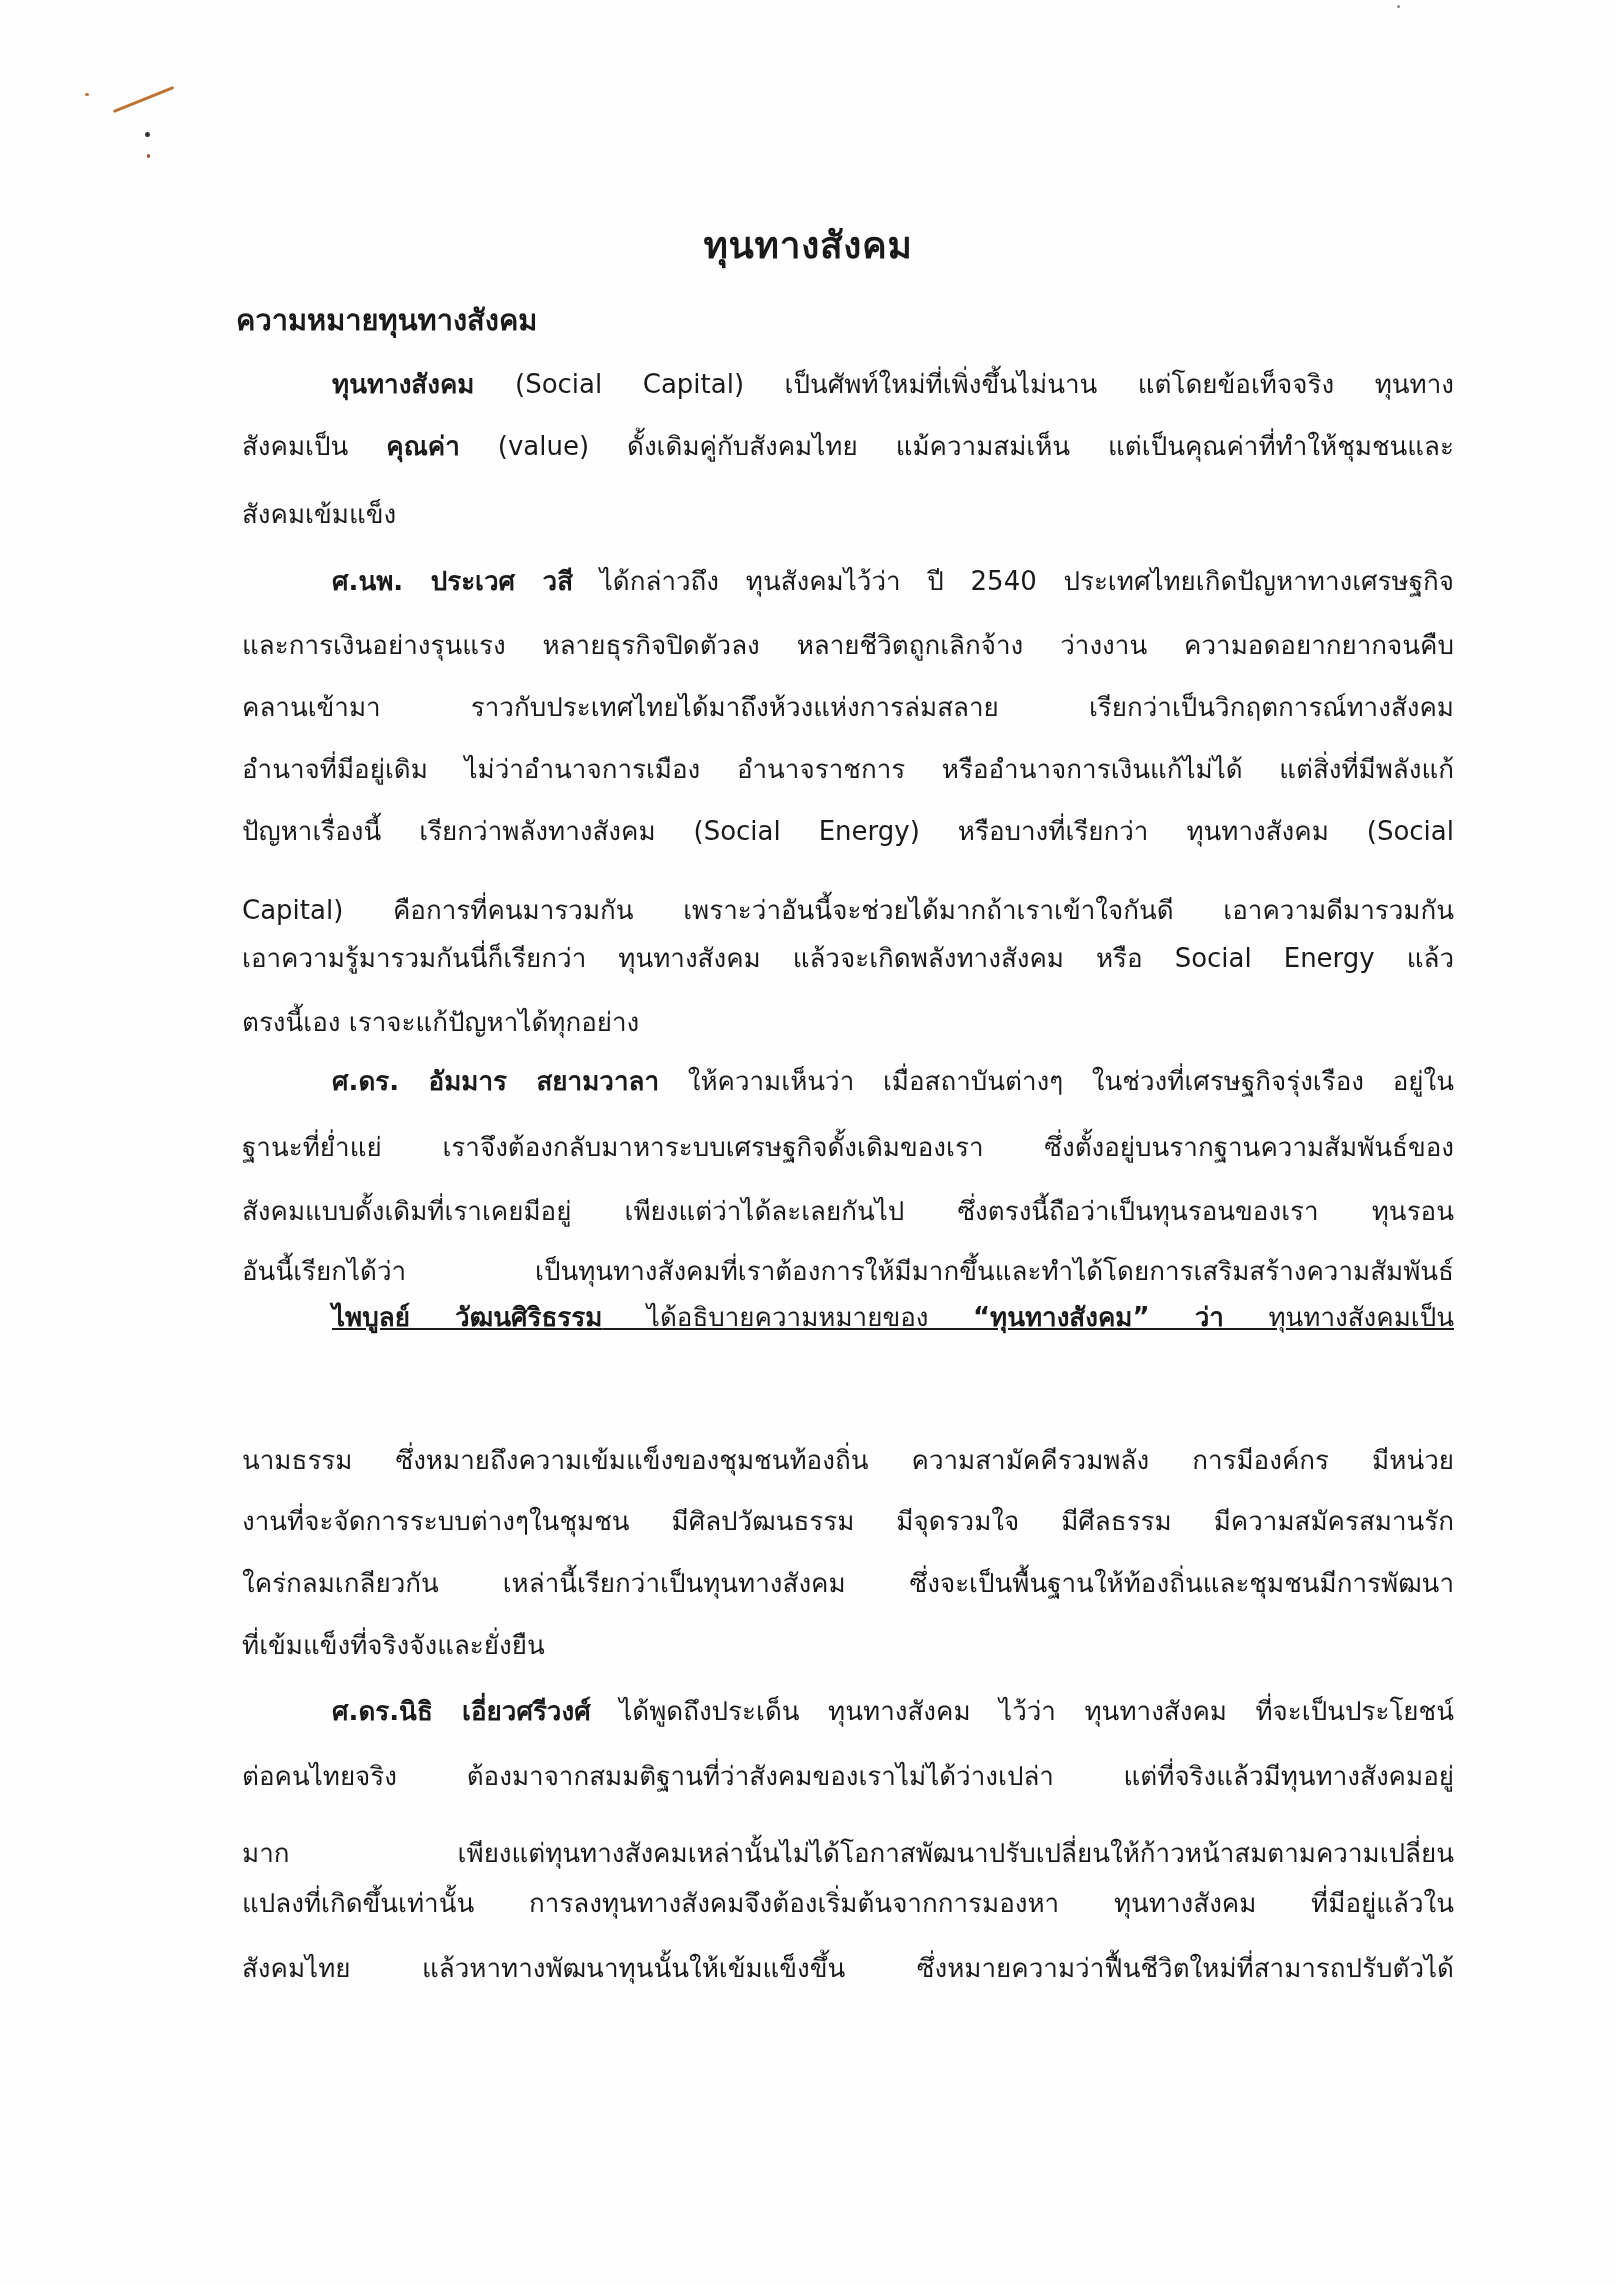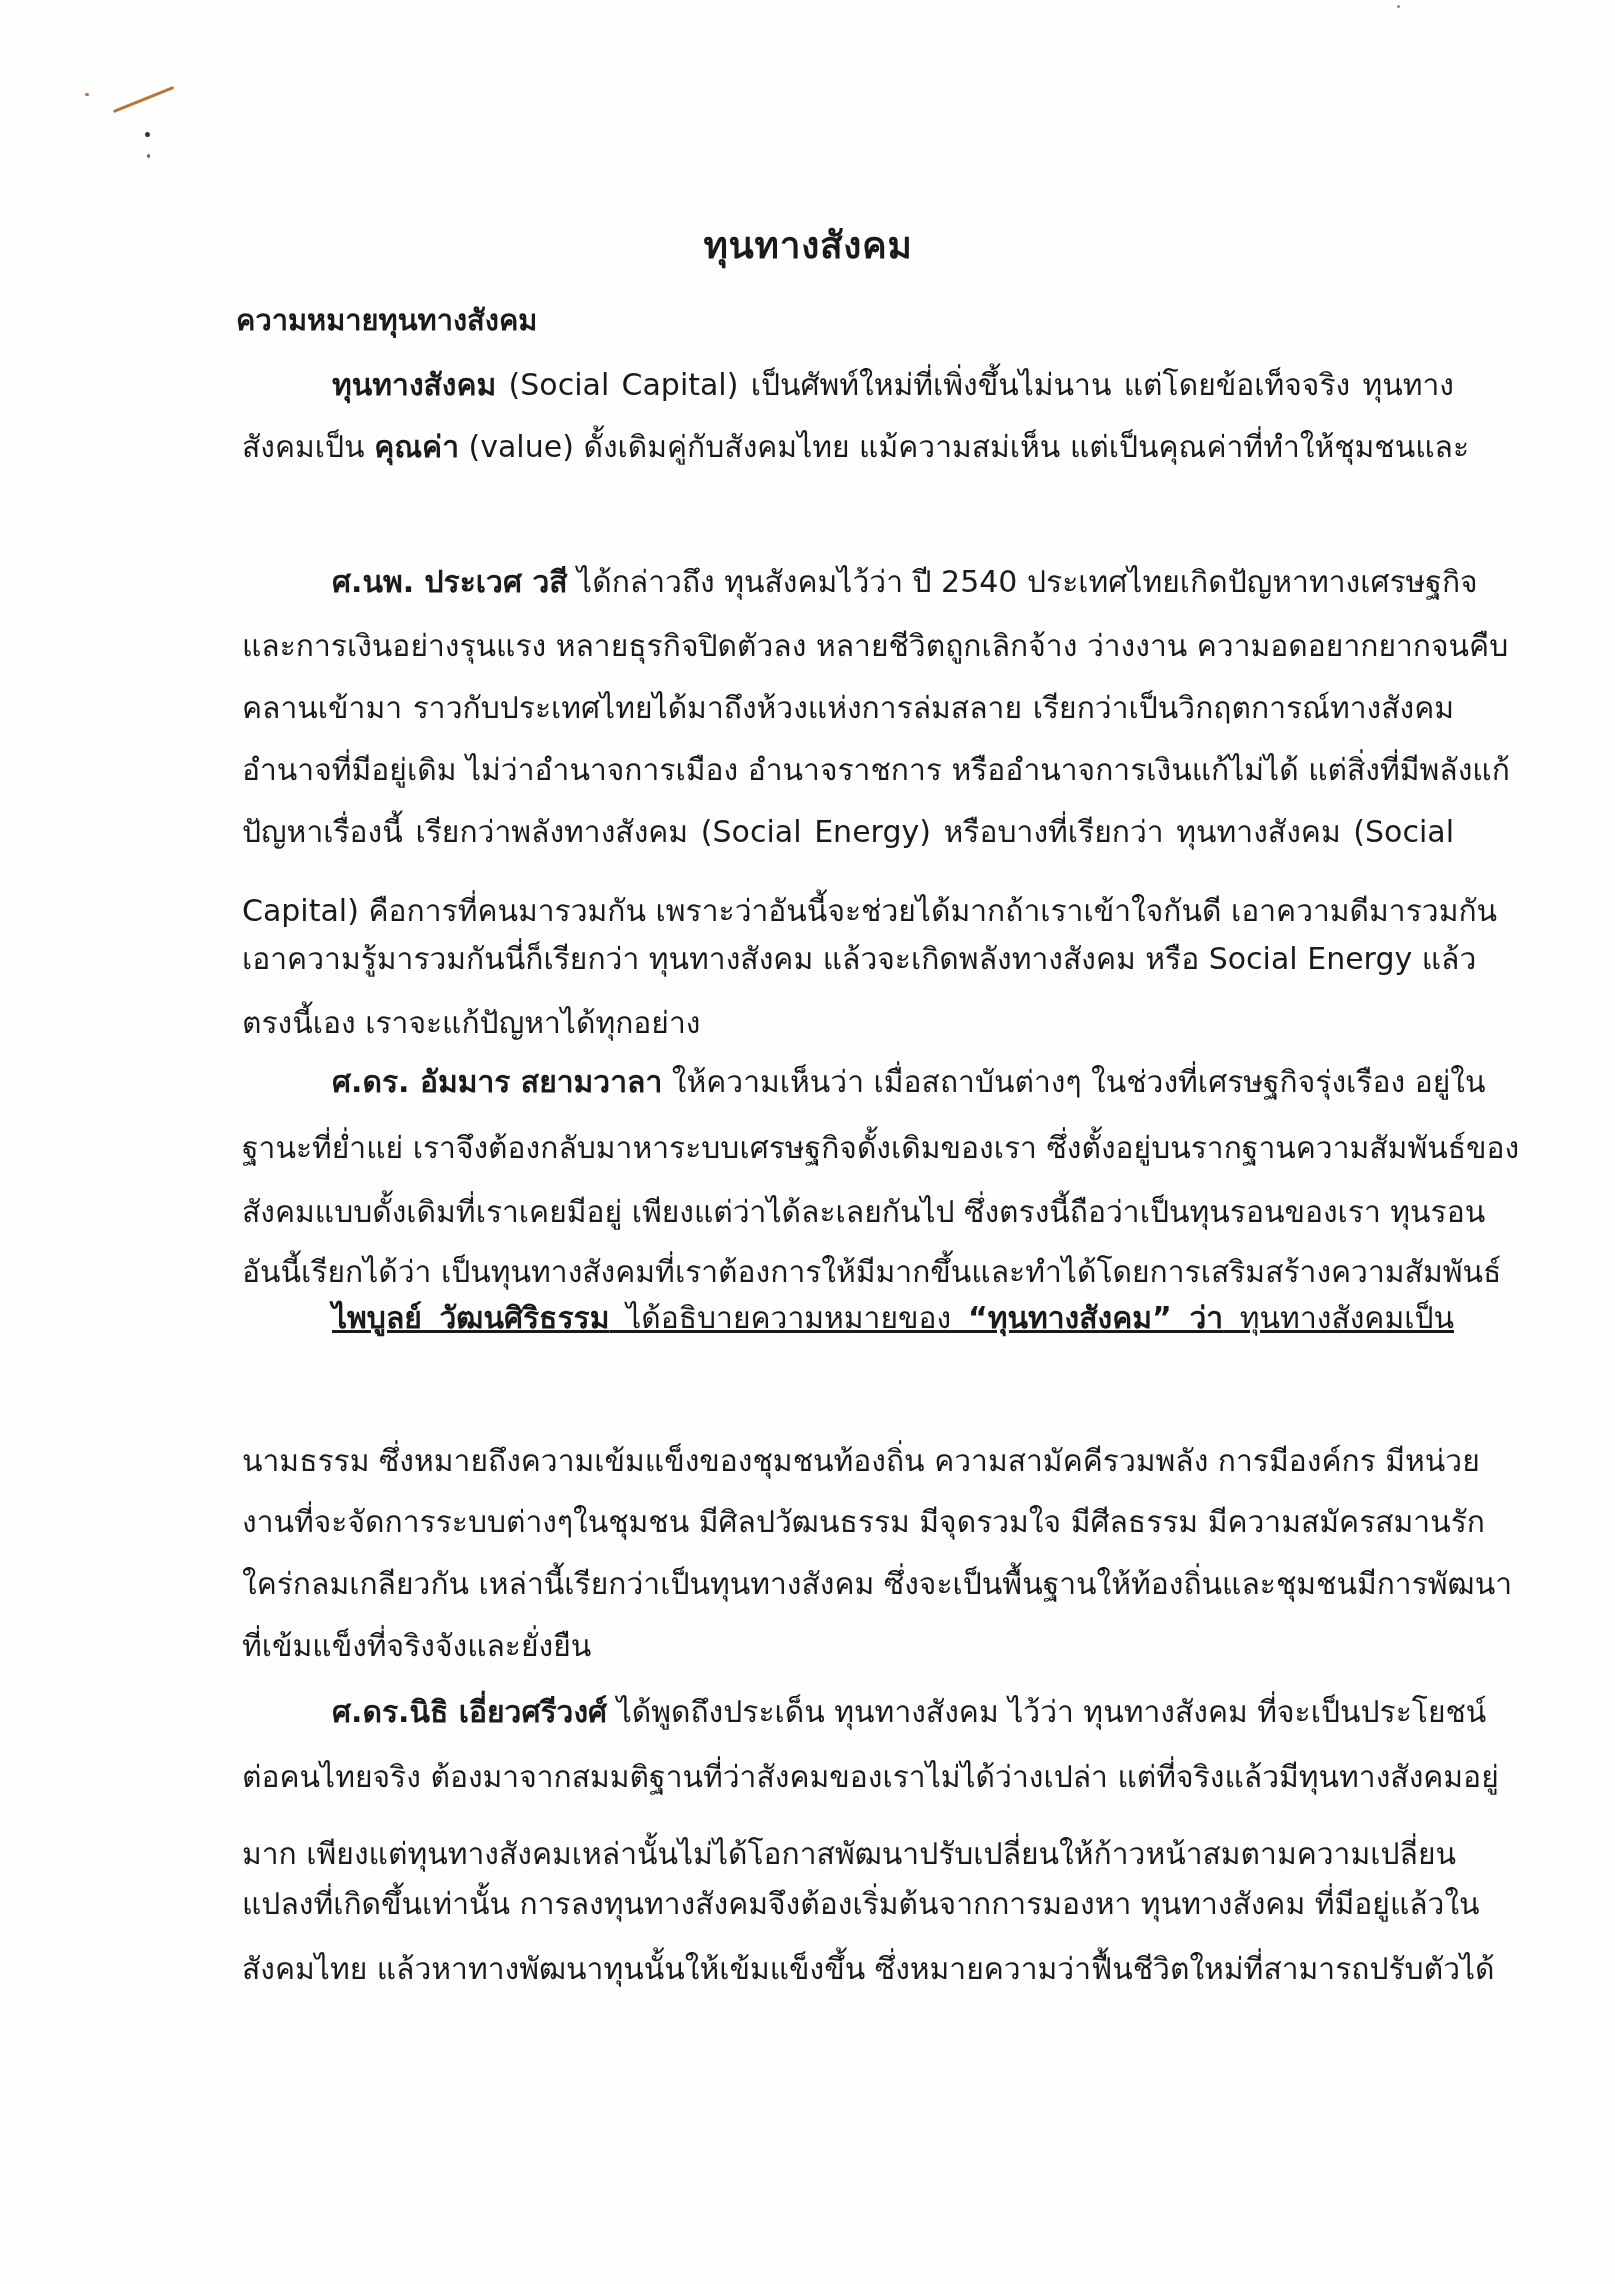--- a/index.html
+++ b/index.html
@@ -2,21 +2,21 @@
 <html style="font-size:10.4px"><head>
 <meta charset="utf-8">
 <style>
   html, body { margin: 0; padding: 0; background: #ffffff; }
   body { width: 1616px; height: 2284px; position: relative; overflow: hidden;
          font-family: "DejaVu Sans", "Liberation Sans", sans-serif; color: #1a1a1a; }
   .page { position: absolute; left: 0; top: 0; width: 1616px; height: 2284px; background: #fefefe; }
   .title { position: absolute; left: 0; width: 1616px; top: 215px; text-align: center;
            font-size: 37px; font-weight: bold; letter-spacing: 0.7px; }
   .heading { position: absolute; left: 236px; top: 297px; font-size: 29px; font-weight: bold; }
-  .line { position: absolute; left: 242px; width: 1212px; font-size: 30px; line-height: 39px;
+  .line { position: absolute; left: 242px; width: 1212px; font-size: 26px; line-height: 39px;
           white-space: nowrap; text-align: justify; text-align-last: justify; }
   .line.last { text-align-last: left; }
   .line.indent { left: 332px; width: 1122px; }
   .line b { font-weight: bold; }
   .speck { position: absolute; border-radius: 50%; }
   .scratch { position: absolute; left: 111px; top: 98px; width: 65px; height: 2.6px; background: #b5651d;
              transform: rotate(-22deg); border-radius: 1.3px; opacity: 0.9; }
 </style>
 </head>
 <body>
@@ -27,20 +27,21 @@
   <div class="speck" style="left:145px;top:132px;width:4.6px;height:5.2px;background:#333;"></div>
   <div class="speck" style="left:147px;top:154px;width:3.3px;height:3.9px;background:#a0522d;"></div>
   <div class="speck" style="left:85px;top:93px;width:3.9px;height:3.3px;background:#c07030;"></div>
   <div class="speck" style="left:1397px;top:5.2px;width:3.3px;height:3.3px;background:#888;"></div>
 
   <div class="title">ทุนทางสังคม</div>
   <div class="heading">ความหมายทุนทางสังคม</div>
 
   <div class="line indent" style="top:365px;"><b>ทุนทางสังคม</b><span> (Social Capital) เป็นศัพท์ใหม่ที่เพิ่งขึ้นไม่นาน แต่โดยข้อเท็จจริง ทุนทาง</span></div>
   <div class="line" style="top:427px;"><span>สังคมเป็น </span><b>คุณค่า</b><span> (value) ดั้งเดิมคู่กับสังคมไทย แม้ความสม่เห็น แต่เป็นคุณค่าที่ทำให้ชุมชนและ</span></div>
+  <div class="line last" style="top:495px;">สังคมเข้มแข็ง</div>
 
   <div class="line indent" style="top:562px;"><b>ศ.นพ. ประเวศ วสี</b><span> ได้กล่าวถึง ทุนสังคมไว้ว่า ปี 2540 ประเทศไทยเกิดปัญหาทางเศรษฐกิจ</span></div>
   <div class="line" style="top:626px;">และการเงินอย่างรุนแรง หลายธุรกิจปิดตัวลง หลายชีวิตถูกเลิกจ้าง ว่างงาน ความอดอยากยากจนคืบ</div>
   <div class="line" style="top:688px;">คลานเข้ามา  ราวกับประเทศไทยได้มาถึงห้วงแห่งการล่มสลาย  เรียกว่าเป็นวิกฤตการณ์ทางสังคม</div>
   <div class="line" style="top:750px;">อำนาจที่มีอยู่เดิม ไม่ว่าอำนาจการเมือง อำนาจราชการ หรืออำนาจการเงินแก้ไม่ได้ แต่สิ่งที่มีพลังแก้</div>
   <div class="line" style="top:812px;">ปัญหาเรื่องนี้ เรียกว่าพลังทางสังคม (Social Energy) หรือบางที่เรียกว่า ทุนทางสังคม (Social</div>
   <div class="line" style="top:877px;margin-top:14px;">Capital)  คือการที่คนมารวมกัน เพราะว่าอันนี้จะช่วยได้มากถ้าเราเข้าใจกันดี เอาความดีมารวมกัน</div>
   <div class="line" style="top:939px;">เอาความรู้มารวมกันนี่ก็เรียกว่า ทุนทางสังคม แล้วจะเกิดพลังทางสังคม หรือ Social Energy แล้ว</div>
   <div class="line last" style="top:1003px;">ตรงนี้เอง เราจะแก้ปัญหาได้ทุกอย่าง</div>
 

